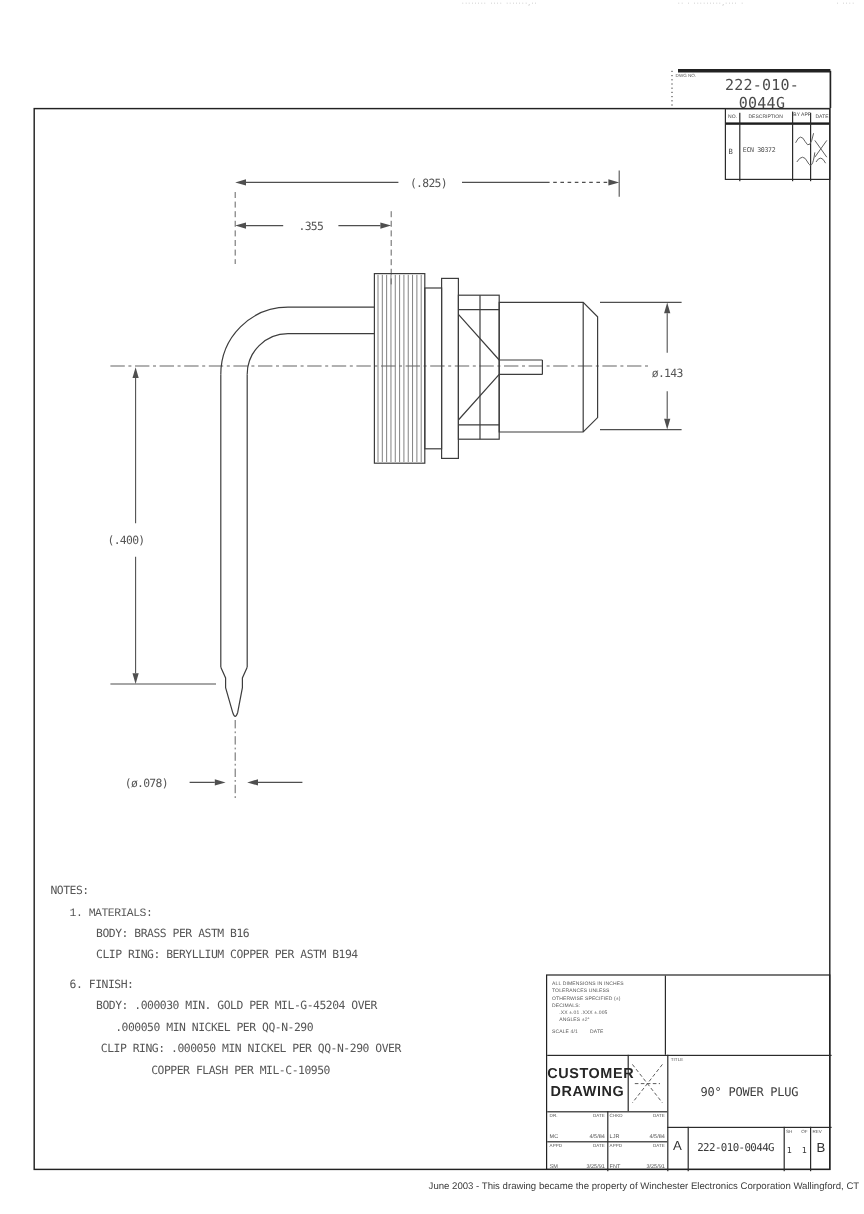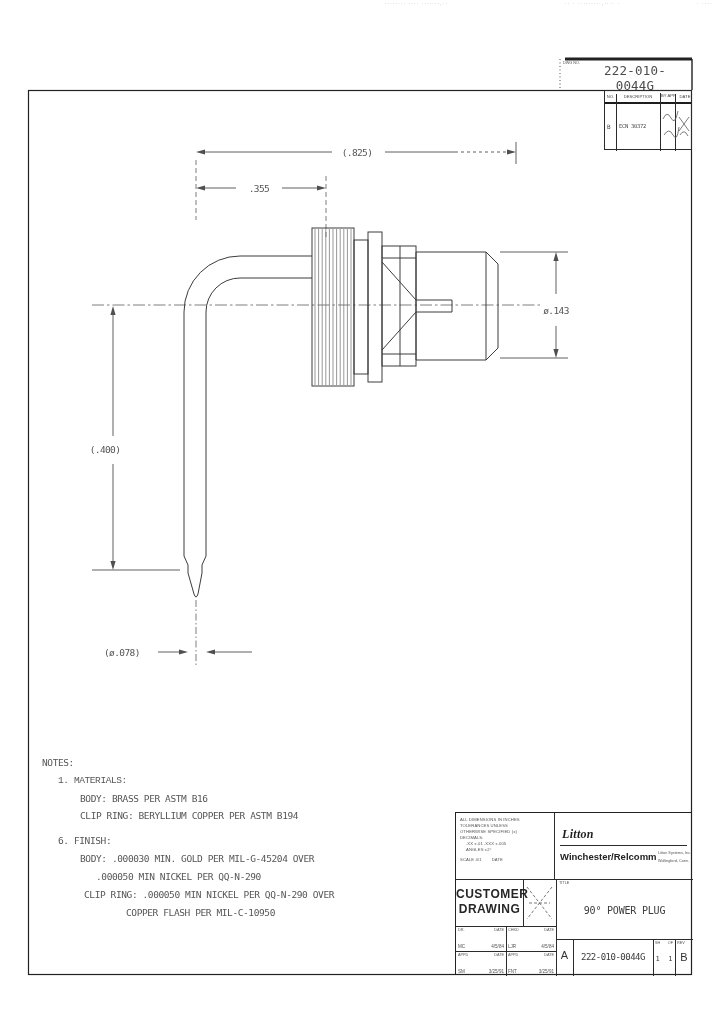--- a/index.html
+++ b/index.html
@@ -2,21 +2,21 @@
 <html><head>
 <meta charset="utf-8">
 <style>
   html,body{margin:0;padding:0;background:#fff;}
   #canvas{position:relative;width:720px;height:1012px;background:#ffffff;overflow:hidden;
           font-family:"DejaVu Sans Mono",monospace;color:#4a4a4a;}
   .abs{position:absolute;}
   svg{display:block;}
   
   .dwg-note{font-family:"DejaVu Sans Mono",monospace;font-size:9.5px;letter-spacing:-0.4px;
-            color:#565656;white-space:pre;margin-top:20px;}
+            color:#565656;white-space:pre;}
   .dim-text{font-family:"DejaVu Sans Mono",monospace;font-size:9.5px;letter-spacing:-0.6px;fill:#555;}
   .dwg-number{font-family:"DejaVu Sans Mono",monospace;font-size:12.5px;letter-spacing:0.2px;color:#4c4c4c;}
   .tiny{font-size:4.2px;line-height:1.45;letter-spacing:0.1px;color:#555;font-family:"Liberation Sans",sans-serif;}
   .micro{font-size:3.8px;color:#555;font-family:"Liberation Sans",sans-serif;}
   .faint{color:#9a9a9a;font-size:4.5px;letter-spacing:1.2px;font-family:"DejaVu Sans",sans-serif;white-space:pre;}
   
   .tb-cell{position:absolute;box-sizing:border-box;}
   .hline{position:absolute;background:#2b2b2b;height:1px;}
   .vline{position:absolute;background:#2b2b2b;width:1px;}
   .customer{font-family:"Liberation Sans",sans-serif;font-weight:bold;font-size:12px;
@@ -162,27 +162,20 @@
     <div class="tb-cell" style="left:0;top:0;width:98px;height:66px;padding:4px 4px;">
       <div class="tiny">ALL DIMENSIONS IN INCHES</div>
       <div class="tiny">TOLERANCES UNLESS</div>
       <div class="tiny">OTHERWISE SPECIFIED (±)</div>
       <div class="tiny">DECIMALS:</div>
       <div class="tiny" style="padding-left:6px;">.XX ±.01   .XXX ±.005</div>
       <div class="tiny" style="padding-left:6px;">ANGLES ±2°</div>
       <div class="tiny" style="margin-top:3px;white-space:pre;">SCALE 4/1        DATE</div>
     </div>
 
-    <div class="tb-cell" style="left:98px;top:0;width:139px;height:66px;">
-      <div class="abs litton" style="left:8px;top:14px;">Litton</div>
-      <div class="abs" style="left:6px;top:32px;width:127px;height:1px;background:#2b2b2b;"></div>
-      <div class="abs brand" style="left:6px;top:38px;">Winchester/Relcomm</div>
-      <div class="abs micro" style="left:104px;top:38px;width:34px;">Litton Systems, Inc.</div>
-      <div class="abs micro" style="left:104px;top:46px;width:34px;">Wallingford, Conn.</div>
-    </div>
 
     <div class="tb-cell" style="left:0;top:66px;width:67px;height:47px;">
       <div class="abs customer" style="left:0;top:8px;width:67px;">CUSTOMER</div>
       <div class="abs customer" style="left:0;top:23px;width:67px;">DRAWING</div>
     </div>
 
     <div class="tb-cell" style="left:67px;top:66px;width:33px;height:47px;">
       <svg width="33" height="47">
         <path d="M4,8 L29,40 M29,8 L4,40 M6,24 L27,24" stroke="#555" stroke-width="0.8" stroke-dasharray="3,2" fill="none"></path>
       </svg>
@@ -230,14 +223,15 @@
       <div class="abs micro" style="left:2px;top:2px;">SH</div>
       <div class="abs micro" style="right:2px;top:2px;">OF</div>
       <div class="abs" style="left:0;top:16px;width:22px;text-align:center;font-size:7px;color:#3a3a3a;white-space:pre;">1  1</div>
     </div>
     <div class="tb-cell" style="left:219px;top:126px;width:18px;height:37px;">
       <div class="abs micro" style="left:2px;top:2px;">REV</div>
       <div class="abs" style="left:0;top:12px;width:18px;text-align:center;font-size:11px;color:#2f2f2f;font-family:'Liberation Sans',sans-serif;">B</div>
     </div>
   </div>
 
+  <div class="abs caption" style="left:316px;top:984px;width:400px;text-align:right;">June 2003 - This drawing became the property of Winchester Electronics Corporation  Wallingford, CT</div>
 
 </div>
 
 </body></html>

